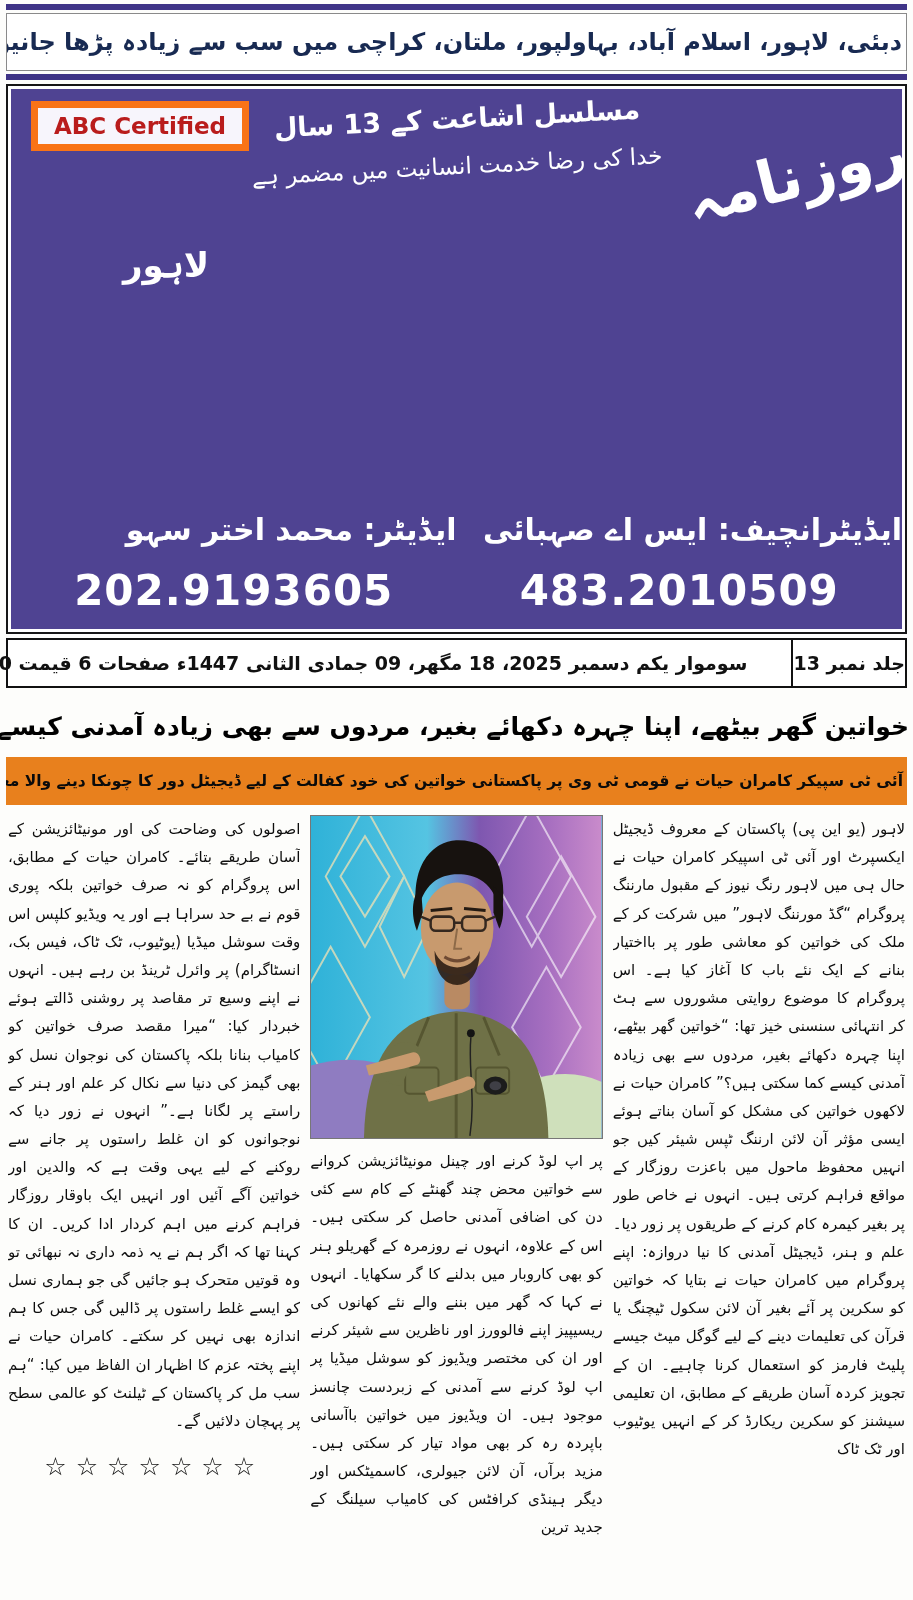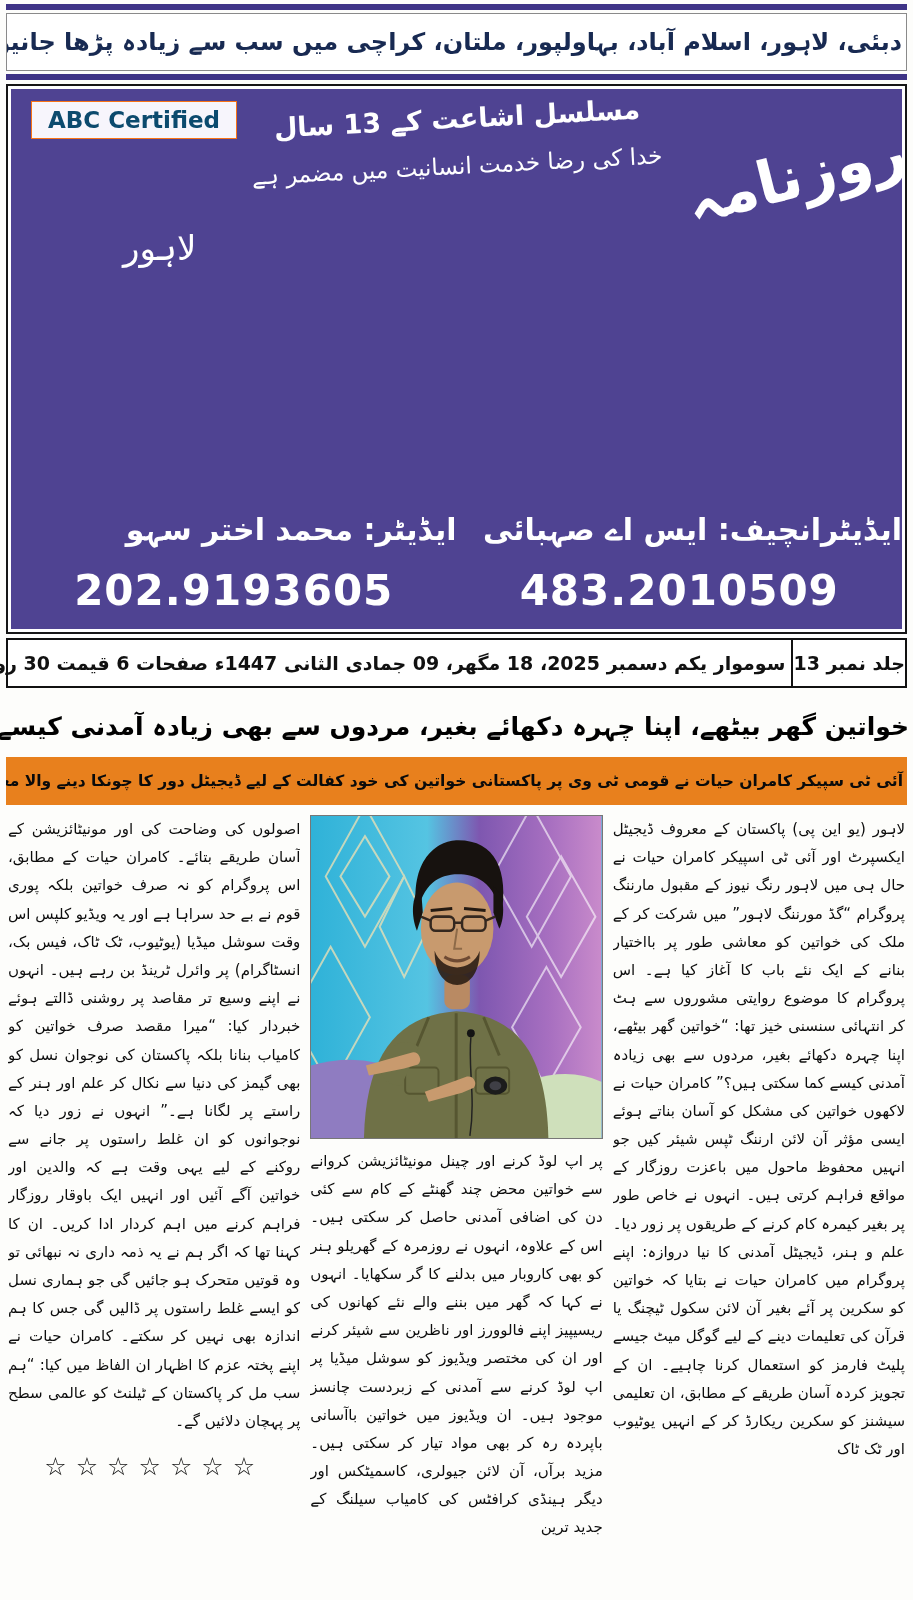--- a/index.html
+++ b/index.html
@@ -12,45 +12,45 @@
   .banner-outer{margin:4px 6px 0 6px;border-top:6px solid #3f3486;border-bottom:6px solid #3f3486;padding:3px 0;}
   .banner-inner{
     border:1px solid #8a8a8a;background:#fff;text-align:center;
     padding:14px 4px;font-size:24px;font-weight:bold;color:#182a52;
     direction:rtl;white-space:nowrap;overflow:hidden;
   }
   
   .masthead-outer{margin:4px 6px;border:2px solid #161616;background:#fff;padding:3px;}
   .masthead{position:relative;background:#4f4392;height:540px;color:#fff;overflow:hidden;}
   .abc{
-    position:absolute;left:20px;top:12px;background:#f7f5fc;color:#0c4a6e;
-    font-weight:bold;font-size:23px;padding:5px 16px;border:1px solid #f97316;
+    position:absolute;left:20px;top:12px;background:#f7f5fc;color:#b91c1c;
+    font-weight:bold;font-size:23px;padding:5px 16px;border:7px solid #f97316;
   }
   .years{position:absolute;left:50%;top:14px;transform:translateX(-50%) rotate(-3deg);
     font-size:27px;font-weight:bold;direction:rtl;white-space:nowrap;}
   .slogan{position:absolute;left:50%;top:64px;transform:translateX(-50%) rotate(-3deg);
     font-size:23px;direction:rtl;white-space:nowrap;}
   .daily{position:absolute;right:6px;top:26px;font-size:60px;font-weight:bold;
     transform:rotate(-14deg);transform-origin:right top;direction:rtl;}
-  .city{position:absolute;left:112px;top:139px;font-size:34px;font-weight:normal;direction:rtl;}
+  .city{position:absolute;left:112px;top:156px;font-size:34px;font-weight:bold;direction:rtl;}
   .mast-title{
     position:absolute;left:0;right:0;top:168px;text-align:center;
     font-size:125px;font-weight:bold;line-height:1.4;direction:rtl;white-space:nowrap;
   }
   .editors{position:absolute;bottom:82px;left:0;right:0;display:flex;direction:rtl;}
   .editors div{flex:1;text-align:right;font-size:30px;font-weight:bold;direction:rtl;white-space:nowrap;}
   .phones{position:absolute;bottom:14px;left:0;right:0;display:flex;direction:rtl;}
   .phones div{flex:1;text-align:center;font-size:42px;font-weight:bold;letter-spacing:1px;}
   
   .date-bar{
     margin:2px 6px;border:2px solid #111;background:#fff;height:46px;
     display:flex;direction:rtl;align-items:stretch;font-weight:bold;
   }
   .date-bar .cell{display:flex;align-items:center;justify-content:center;font-size:19px;direction:rtl;white-space:nowrap;}
-  .cell-vol{width:128px;border-left:2px solid #111;}
+  .cell-vol{width:128px;border-left:2px solid #111;margin-left:38px;}
   .cell-date{flex:1;padding:0 6px;}
   
   .headline{
     text-align:center;font-size:25px;font-weight:bold;color:#000;
     padding:22px 4px 16px 4px;direction:rtl;white-space:nowrap;overflow:hidden;
   }
   .subheadline{
     margin:0 6px;background:#e8801d;color:#0b0b0b;text-align:center;font-weight:bold;
     font-size:15.5px;padding:15px 4px;direction:rtl;white-space:nowrap;overflow:hidden;
   }

